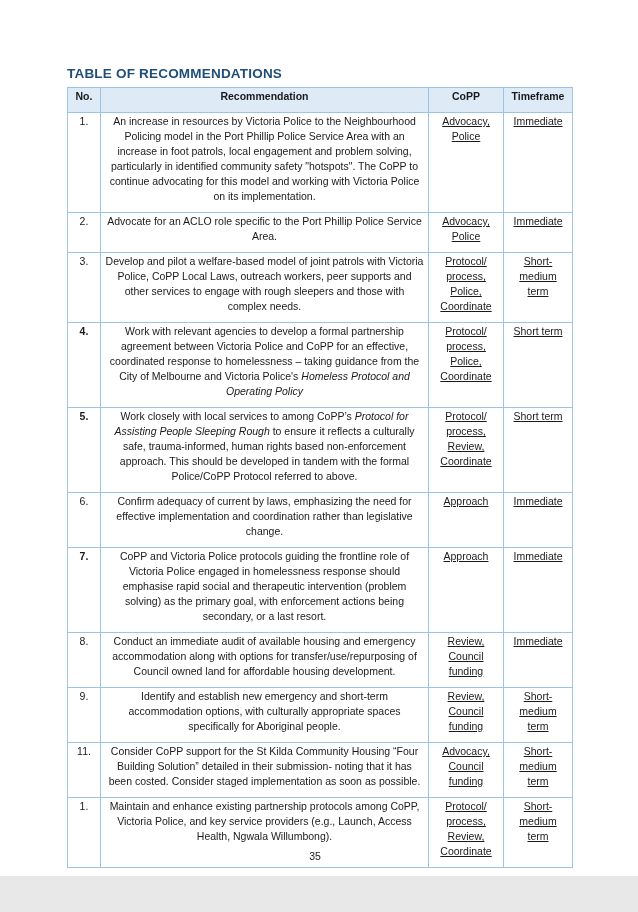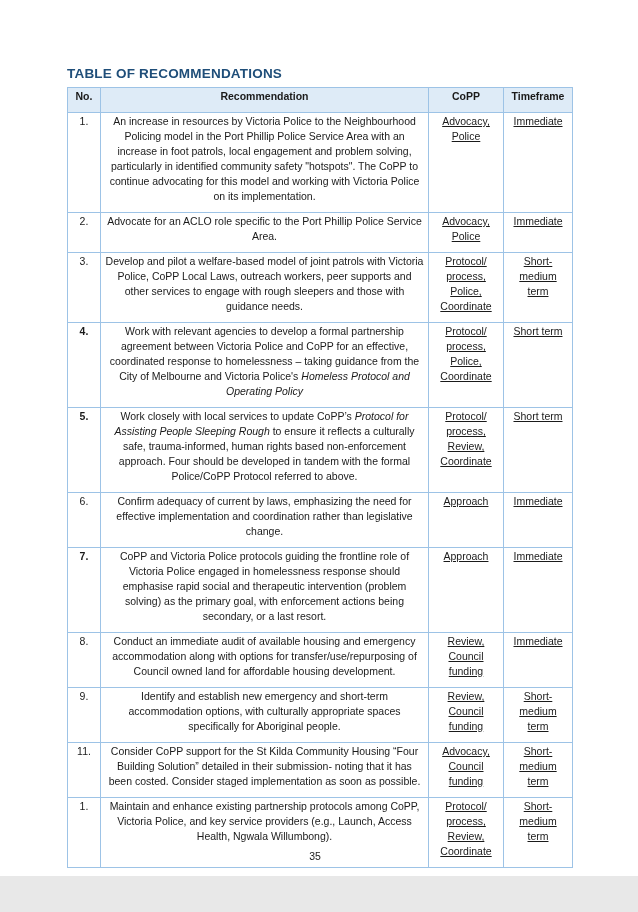--- a/index.html
+++ b/index.html
@@ -65,41 +65,41 @@
         </tr>
         <tr>
           <td class="col-no">2.</td>
           <td class="col-rec"><span>Advocate for an ACLO role specific to the Port Phillip Police Service Area.</span></td>
           <td class="col-type">Advocacy,
 Police</td>
           <td class="col-tf">Immediate</td>
         </tr>
         <tr>
           <td class="col-no">3.</td>
-          <td class="col-rec"><span>Develop and pilot a welfare-based model of joint patrols with Victoria Police, CoPP Local Laws, outreach workers, peer supports and other services to engage with rough sleepers and those with guidance needs.</span></td>
+          <td class="col-rec"><span>Develop and pilot a welfare-based model of joint patrols with Victoria Police, CoPP Local Laws, outreach workers, peer supports and other services to engage with rough sleepers and those with complex needs.</span></td>
           <td class="col-type">Protocol/
 process,
 Police,
 Coordinate</td>
           <td class="col-tf">Short-
 medium
 term</td>
         </tr>
         <tr>
           <td class="col-no bold">4.</td>
           <td class="col-rec"><span>Work with relevant agencies to develop a formal partnership agreement between Victoria Police and CoPP for an effective, coordinated response to homelessness – taking guidance from the City of Melbourne and Victoria Police's </span><em>Homeless Protocol and Operating Policy</em></td>
           <td class="col-type">Protocol/
 process,
 Police,
 Coordinate</td>
           <td class="col-tf">Short term</td>
         </tr>
         <tr>
           <td class="col-no bold">5.</td>
-          <td class="col-rec"><span>Work closely with local services to update CoPP’s </span><em>Protocol for Assisting People Sleeping Rough</em><span> to ensure it reflects a culturally safe, trauma-informed, human rights based non-enforcement approach. Four should be developed in tandem with the formal Police/CoPP Protocol referred to above.</span></td>
+          <td class="col-rec"><span>Work closely with local services to among CoPP’s </span><em>Protocol for Assisting People Sleeping Rough</em><span> to ensure it reflects a culturally safe, trauma-informed, human rights based non-enforcement approach. This should be developed in tandem with the formal Police/CoPP Protocol referred to above.</span></td>
           <td class="col-type">Protocol/
 process,
 Review,
 Coordinate</td>
           <td class="col-tf">Short term</td>
         </tr>
         <tr>
           <td class="col-no">6.</td>
           <td class="col-rec"><span>Confirm adequacy of current by laws, emphasizing the need for effective implementation and coordination rather than legislative change.</span></td>
           <td class="col-type">Approach</td>

